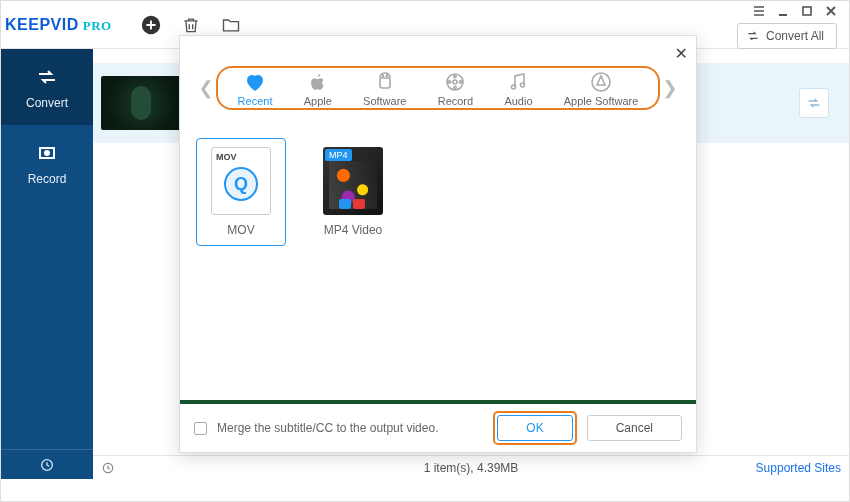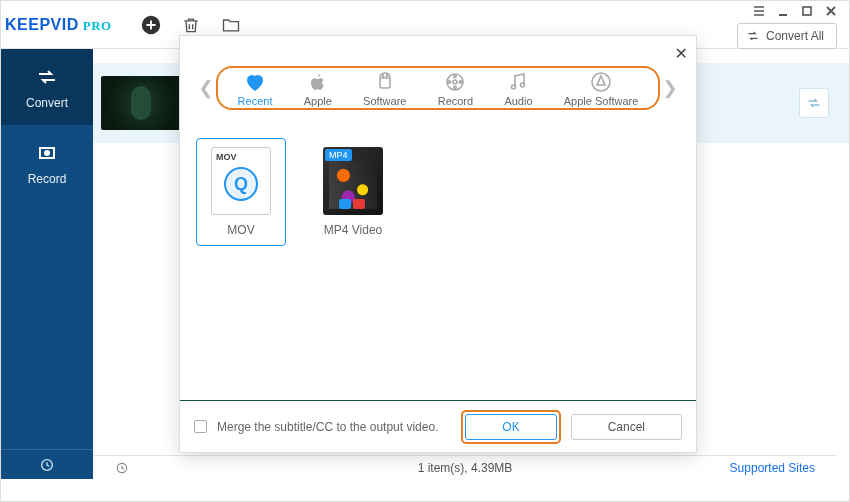--- a/index.html
+++ b/index.html
@@ -49,23 +49,23 @@
     height: 80px; margin-top:14px; background:#eaf4fb; display:flex; align-items:center;
     padding-left: 8px; padding-right:20px;
   }
   .thumb {
     width: 82px; height: 54px; background: radial-gradient(circle at center, #1a3a2a 0%, #0a1a10 70%); border-radius:2px;
     position:relative; overflow:hidden;
   }
   .thumb::after{ content:""; position:absolute; left:30px; top:10px; width:20px; height:34px; border-radius:10px; background:#234d36;}
   .row-act { margin-left:auto; width:30px; height:30px; border:1px solid #cfe3f0; border-radius:3px; background:#fff; display:flex; align-items:center; justify-content:center;}
   .statusbar {
-    height: 24px; border-top:1px solid #e3e3e3; display:flex; align-items:center; padding:0 22px;
+    height: 24px; border-top:1px solid #e3e3e3; display:flex; align-items:center; padding:0 8px;
     font-size:12px; color:#555; background:#fff;
-    position:absolute; bottom:0; left:0; right:12px;
+    position:absolute; bottom:0; left:0; right:0;
   }
   .statusbar .center { position:absolute; left:50%; transform:translateX(-50%);}
   .statusbar .right { margin-left:auto; color:#1a73e8; }
   
   .modal {
     position:absolute; left: 178px; top: 34px; width: 518px; height: 418px;
     background:#fff; border:1px solid #ddd; box-shadow: 0 4px 18px rgba(0,0,0,.15);
   }
   .modal-close { position:absolute; right:8px; top:8px; font-size:16px; color:#444;}
   .carousel {
@@ -95,26 +95,26 @@
   .mp4-art { position:absolute; inset:14px 6px 6px 6px; background:
     radial-gradient(circle at 30% 30%, #ff6b00 0 6px, transparent 7px),
     radial-gradient(circle at 70% 60%, #ffd400 0 5px, transparent 6px),
     radial-gradient(circle at 40% 75%, #9c27b0 0 6px, transparent 7px),
     linear-gradient(45deg, rgba(255,255,255,.15), transparent);
   }
   .glasses { position:absolute; bottom:6px; left:16px; width:26px; height:10px; display:flex; gap:2px;}
   .glasses span:first-child { flex:1; background:#2196f3; border-radius:2px;}
   .glasses span:last-child { flex:1; background:#e53935; border-radius:2px;}
   .modal-footer {
-    position:absolute; bottom:0; left:0; right:0; height:52px; border-top:1px solid #14532d;
+    position:absolute; bottom:0; left:0; right:0; height:52px; border-top:4px solid #14532d;
     display:flex; align-items:center; padding: 0 14px; gap:10px;
   }
   .chk { width:13px; height:13px; border:1px solid #aaa; border-radius:2px; display:inline-block;}
   .btn {
-    height:26px; padding:0 36px; border:1px solid #ccc; background:#fff; border-radius:3px;
+    height:26px; padding:0 28px; border:1px solid #ccc; background:#fff; border-radius:3px;
     display:flex; align-items:center; font-size:12px; color:#555;
   }
   .ok-wrap { border:2px solid #e67e22; border-radius:5px; padding:2px; }
   .btn.ok { border-color:#2196f3; color:#2196f3; }
   .footer-label { color:#666; font-size:12px;}
   .push-right { margin-left:auto; }
   svg { display:block; }
 </style>
 </head>
 <body>

